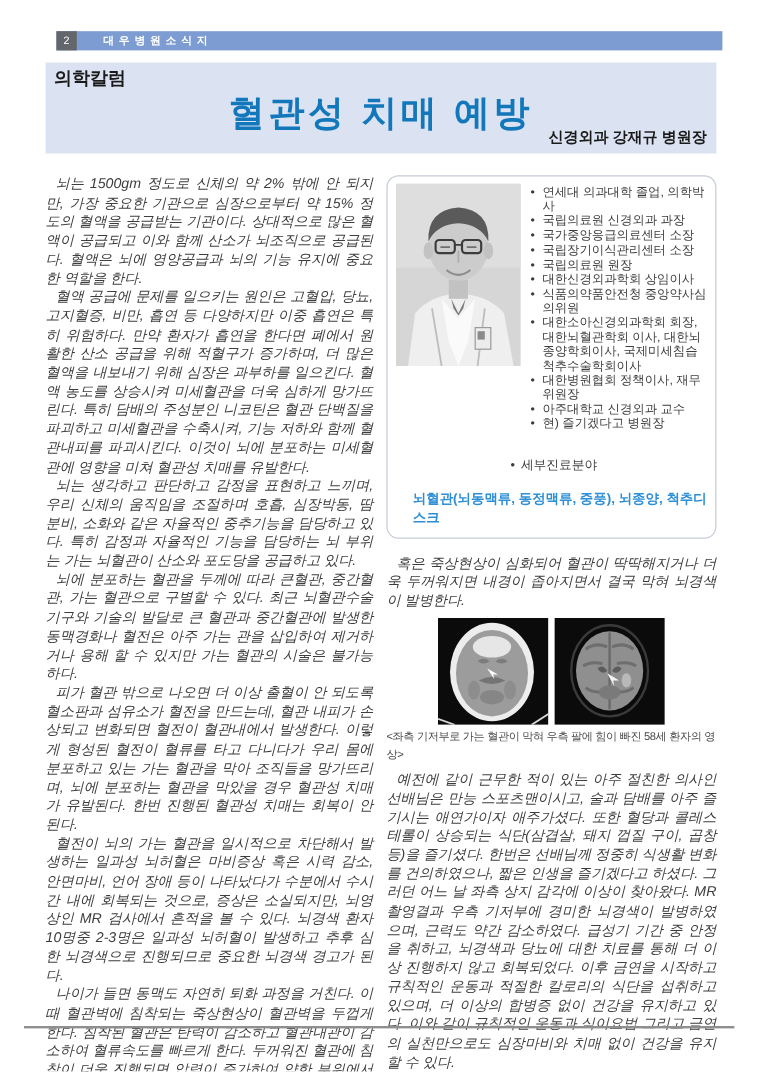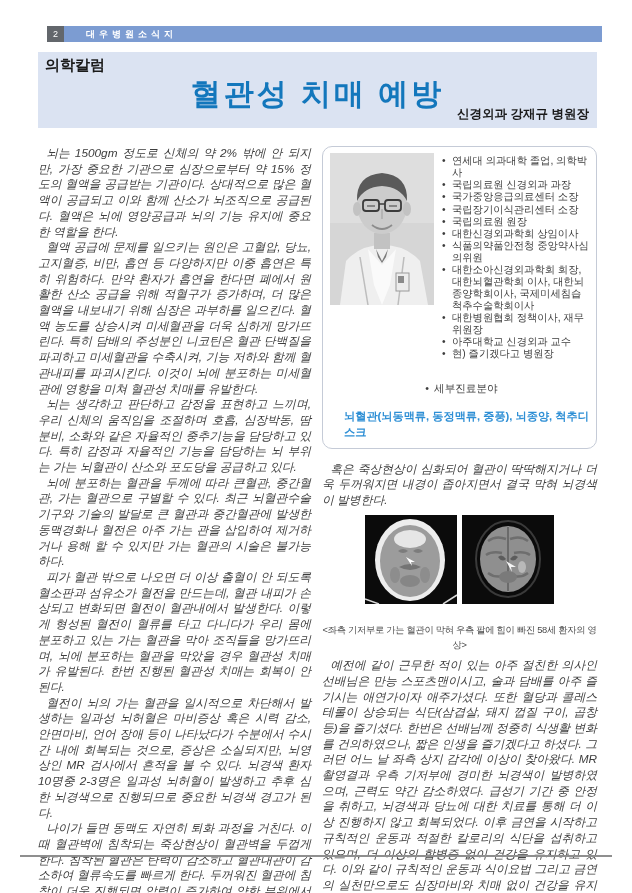--- a/index.html
+++ b/index.html
@@ -65,21 +65,21 @@
   .specialty-value{
     font-size:11.2px;color:#2e8fd5;margin-top:12px;padding-left:14px;font-weight:bold;
   }
   
   .intro{margin-top:13px !important;}
   .scans{
     margin-top:6px;display:flex;justify-content:center;gap:5px;
   }
   .scan{width:92px;height:89px;display:block;}
   .scan-caption{
-    margin-top:19px;text-align:center;font-size:9.3px;color:#4a4a4a;
+    margin-top:3px;text-align:left;font-size:9.3px;color:#4a4a4a;
     letter-spacing:-0.3px;text-indent:0 !important;
   }
   .story{margin-top:4px !important;}
   .glossary{
     margin-top:9px;border:2px solid #2f86cb;background:#d9e8f8;
     padding:4px 8px 5px 8px;font-size:11.2px;line-height:13.9px;
     color:#3a8ed2;text-align:justify;
   }
   .glossary p{text-indent:0;margin:0;}
   .glossary .term{font-weight:bold;color:#1a6db8;}

